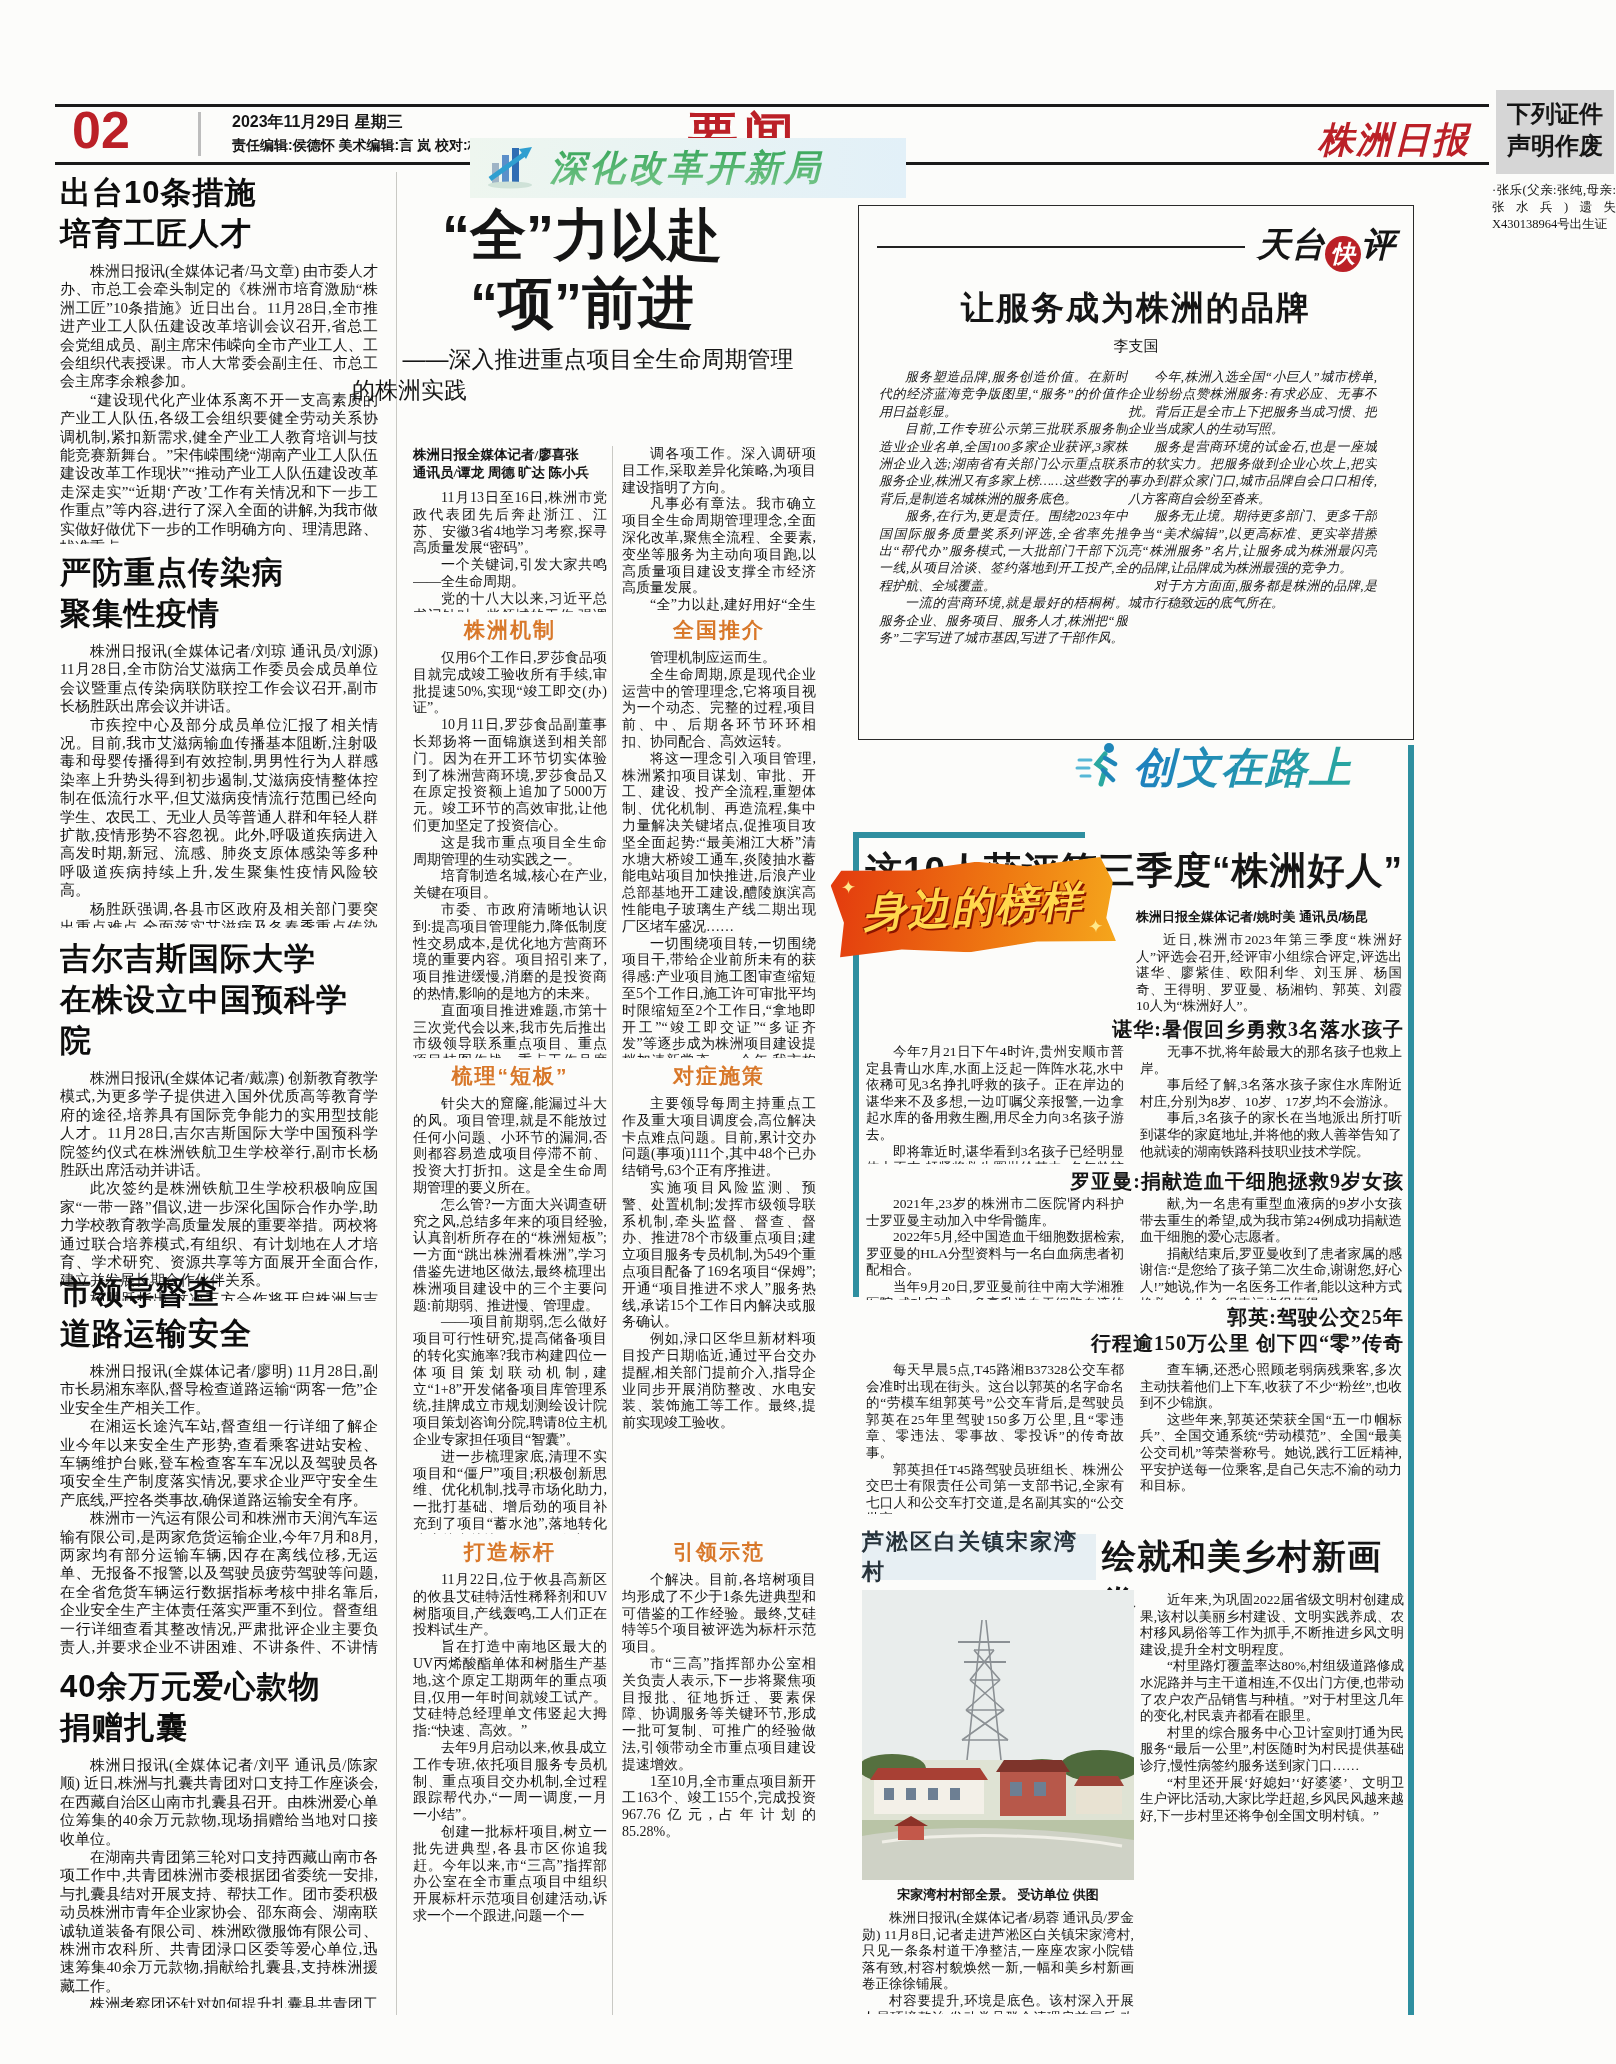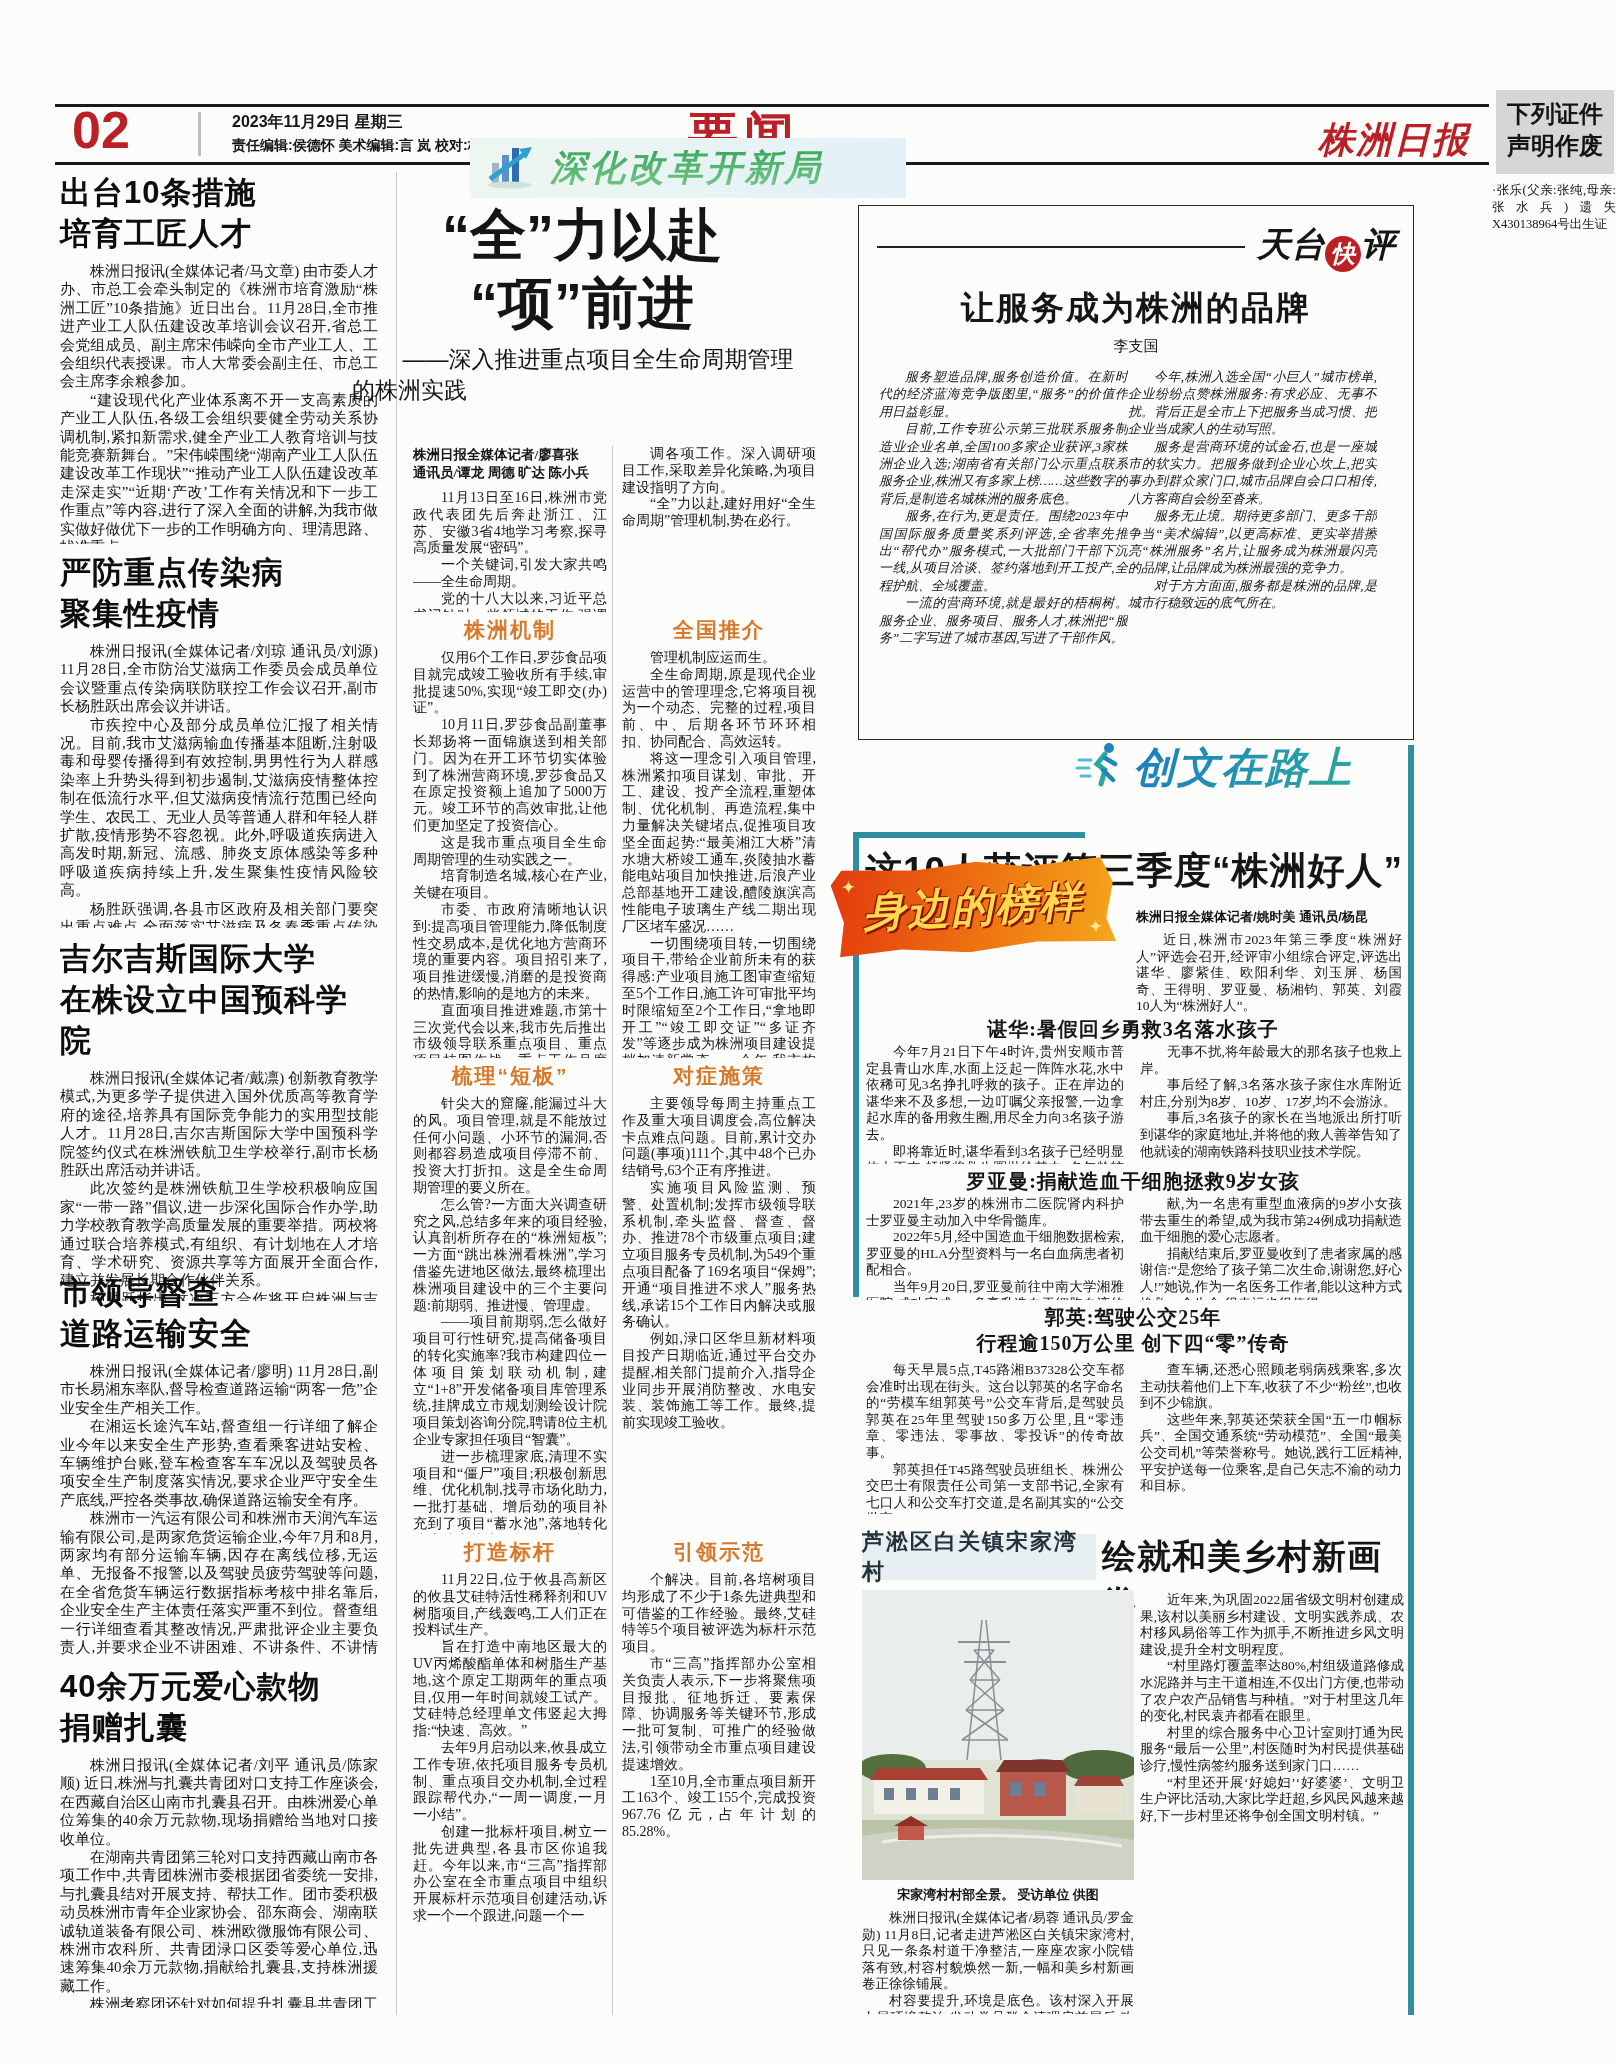--- a/index.html
+++ b/index.html
@@ -10,21 +10,21 @@
   .rule{background:#1a1a1a;}
   .vrule{background:#c9c9c4;width:1px;}
   .red{color:#bb2027;}
   .jtext p{margin:0;text-indent:2em;text-align:justify;}
   .clip{overflow:hidden;}
   .ltitle{font-weight:900;font-size:31px;line-height:41px;letter-spacing:1px;color:#0d0d0d;}
   .lbody{font-size:15px;line-height:18.4px;}
   .fbody{font-size:14px;line-height:16.8px;}
   .sbody{font-size:13.5px;line-height:16.6px;}
   .osub{color:#d8782a;font-weight:900;font-size:21px;text-align:center;letter-spacing:2px;}
-  .sechead{font-weight:700;font-size:20px;text-align:center;letter-spacing:1px;}
+  .sechead{font-weight:700;font-size:20px;text-align:right;letter-spacing:1px;}
   .seal{display:inline-block;width:36px;height:36px;border-radius:50%;background:#bb2027;color:#fff;
         font-size:24px;line-height:36px;text-align:center;font-weight:700;vertical-align:-6px;}
   .tealbar{background:#2f8fa0;}
   .badge{background:linear-gradient(100deg,#e33a0e,#ef7a12 60%,#f5a61c);
          clip-path:polygon(0 18%,4% 2%,30% 6%,52% 0,70% 8%,96% 2%,100% 30%,97% 70%,100% 96%,72% 92%,48% 100%,24% 93%,2% 98%,4% 60%);
          box-shadow:0 3px 6px rgba(0,0,0,.25);display:flex;align-items:center;justify-content:center;}
   .badge span.txt{font-family:"Liberation Sans",sans-serif;font-weight:900;font-style:italic;font-size:42px;
          letter-spacing:2px;color:#ffd84d;text-shadow:2px 2px 0 #8c1500,-1px -1px 0 #8c1500;}
   .star{color:#ffe98a;font-size:18px;position:absolute;}
   .kicker{background:#e7eff3;color:#26323a;font-weight:700;font-size:22px;display:flex;
@@ -122,20 +122,21 @@
   <div>通讯员/谭龙 周德 旷达 陈小兵</div>
 </div>
 
 <div class="abs fbody jtext clip" style="left:413px;top:490px;width:194px;height:122px">
     <p>11月13日至16日,株洲市党政代表团先后奔赴浙江、江苏、安徽3省4地学习考察,探寻高质量发展“密码”。</p>
     <p>一个关键词,引发大家共鸣——全生命周期。</p>
     <p>党的十八大以来,习近平总书记针对一些领域的工作,强调运用全周期理念把握其内在发展规律,统筹协</p>
   </div>
 <div class="abs fbody jtext clip" style="left:622px;top:446px;width:194px;height:166px">
     <p>调各项工作。深入调研项目工作,采取差异化策略,为项目建设指明了方向。</p>
+    <p>凡事必有章法。我市确立项目全生命周期管理理念,全面深化改革,聚焦全流程、全要素,变坐等服务为主动向项目跑,以高质量项目建设支撑全市经济高质量发展。</p>
     <p>“全”力以赴,建好用好“全生命周期”管理机制,势在必行。</p>
   </div>
 
 <div class="abs osub hei" style="left:413px;top:616px;width:194px">株洲机制</div>
 <div class="abs osub hei" style="left:622px;top:616px;width:194px">全国推介</div>
 <div class="abs fbody jtext clip" style="left:413px;top:650px;width:194px;height:408px">
     <p>仅用6个工作日,罗莎食品项目就完成竣工验收所有手续,审批提速50%,实现“竣工即交(办)证”。</p>
     <p>10月11日,罗莎食品副董事长郑扬将一面锦旗送到相关部门。因为在开工环节切实体验到了株洲营商环境,罗莎食品又在原定投资额上追加了5000万元。竣工环节的高效审批,让他们更加坚定了投资信心。</p>
     <p>这是我市重点项目全生命周期管理的生动实践之一。</p>
     <p>培育制造名城,核心在产业,关键在项目。</p>

